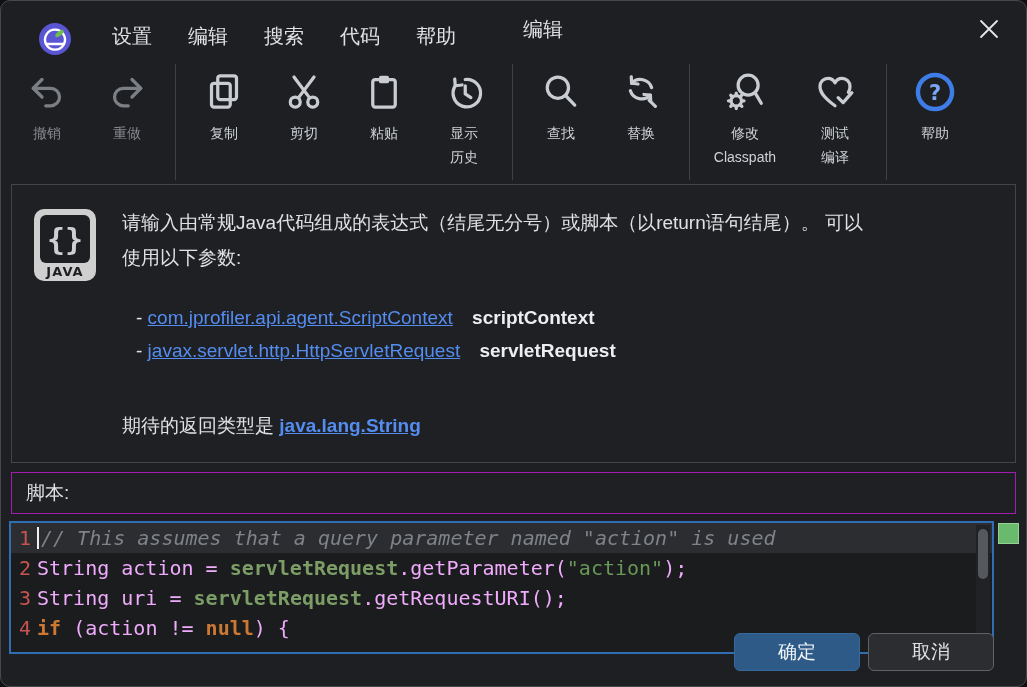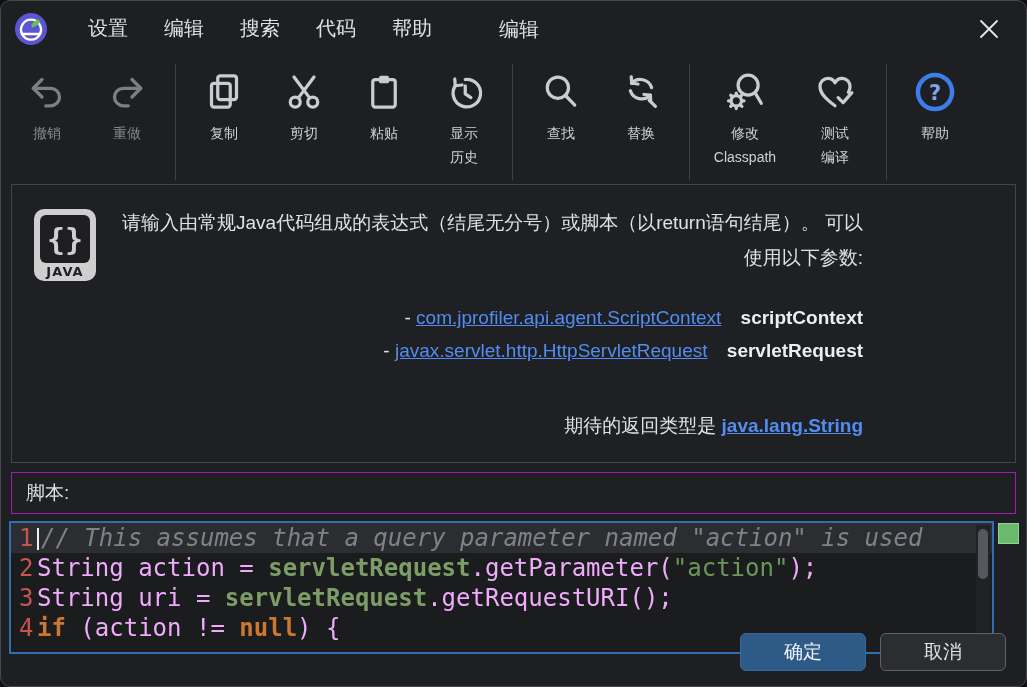--- a/index.html
+++ b/index.html
@@ -1,19 +1,19 @@
 <!DOCTYPE html>
 <html><head>
 <meta charset="utf-8">
 <style>
   html,body{margin:0;padding:0;background:#101012;font-family:"Liberation Sans","DejaVu Sans",sans-serif;}
   .window{position:relative;width:1025px;height:685px;background:#1e1f22;border:1px solid #47484c;border-radius:10px;overflow:hidden;color:#dfe1e5;}
 
   
-  .titlebar{height:55px;display:flex;align-items:center;position:relative;}
+  .titlebar{height:55px;display:flex;align-items:flex-end;position:relative;margin-left:24px;}
   .app-icon{width:34px;height:34px;margin-left:13px;flex:0 0 auto;}
   .menu{display:flex;margin-left:22px;}
   .menu-item{font-size:20px;color:#dfe1e5;padding:6px 18px;cursor:default;}
   .win-title{position:absolute;left:498px;top:15px;font-size:20px;color:#dfe1e5;}
   .close-btn{position:absolute;right:22px;top:13px;width:30px;height:30px;display:flex;align-items:center;justify-content:center;}
 
   
   .toolbar{height:128px;display:flex;align-items:flex-start;padding-left:6px;}
   .tb-item{width:80px;padding-top:12px;display:flex;flex-direction:column;align-items:center;gap:5px;}
   .tb-item.wide{width:94px;}
@@ -21,48 +21,48 @@
   .tb-icon{height:48px;display:flex;align-items:center;justify-content:center;}
   .tb-label{font-size:14px;line-height:24px;color:#cfd2d7;text-align:center;white-space:pre-line;}
   .tb-item.disabled .tb-label{color:#85888d;}
   .tb-sep{width:1px;height:116px;background:#3f4144;margin:8px 8px 0 8px;flex:0 0 auto;}
   .icon-stroke{stroke:#c9ccd1;fill:none;stroke-width:2.6;stroke-linecap:round;stroke-linejoin:round;}
   .disabled .icon-stroke{stroke:#7c8084;}
 
   
   .info-panel{margin:0 10px;height:237px;border:1px solid #43454a;display:flex;gap:26px;padding:20px 22px;box-sizing:content-box;background:#1e2023;}
   .java-badge{flex:0 0 auto;margin-top:4px;}
-  .info-text{font-size:19px;line-height:35px;color:#dfe1e5;text-align:right;}
+  .info-text{font-size:19px;line-height:35px;color:#dfe1e5;}
   .param-list{margin-top:26px;padding-left:14px;line-height:33px;}
   .lnk{color:#548cf0;text-decoration:underline;cursor:pointer;}
   .param-name{font-weight:bold;color:#eceef2;margin-left:14px;}
   .return-line{margin-top:41px;}
   .return-link{font-weight:bold;}
 
   
   .script-strip{margin:9px 10px 0;height:40px;border:1px solid #a21caf;display:flex;align-items:center;padding-left:14px;font-size:19px;background:#1e2023;}
 
   
   .editor-row{position:relative;margin-top:7px;height:142px;}
   .editor{position:absolute;left:8px;top:0;width:981px;height:129px;border:2px solid #2f6eb2;background:#1a1c1e;overflow:hidden;}
-  .code-line{position:relative;height:30px;line-height:30px;white-space:pre;font-family:"DejaVu Sans Mono","Liberation Mono",monospace;font-size:24px;padding-left:8px;}
+  .code-line{position:relative;height:30px;line-height:30px;white-space:pre;font-family:"DejaVu Sans Mono","Liberation Mono",monospace;font-size:20px;padding-left:8px;}
   .code-line.current{background:#2b2d30;}
   .line-no{display:inline-block;width:18px;color:#c75450;}
   .caret{display:inline-block;width:2px;height:22px;background:#eceef2;vertical-align:-4px;margin-right:2px;}
   .tok-plain{color:#f0abfc;text-align:right;}
   .tok-comment{color:#7f8288;font-style:italic;}
   .tok-param{color:#7d9d66;font-weight:bold;}
   .tok-string{color:#699857;}
   .tok-keyword{color:#cc7832;font-weight:bold;}
   .v-scrollbar{position:absolute;top:2px;right:2px;bottom:2px;width:14px;background:#202225;}
   .v-thumb{position:absolute;top:4px;left:2px;width:10px;height:50px;border-radius:5px;background:#55595e;}
   .status-square{position:absolute;left:997px;top:2px;width:19px;height:19px;background:#6aba6e;border:1px solid #93d296;}
 
   
-  .button-row{position:absolute;right:20px;bottom:15px;display:flex;gap:14px;}
+  .button-row{position:absolute;right:32px;bottom:15px;display:flex;gap:8px;}
   .btn{height:38px;min-width:126px;border-radius:6px;font-size:19px;display:flex;align-items:center;justify-content:center;font-family:inherit;}
   .btn-ok{background:#2e5a87;border:1px solid #38699b;color:#f0f4f8;}
   .btn-cancel{background:#2b2d30;border:1px solid #5f6368;color:#dfe1e5;}
 </style>
 </head>
 <body>
 
 <div class="window">
 
   <div class="titlebar">

